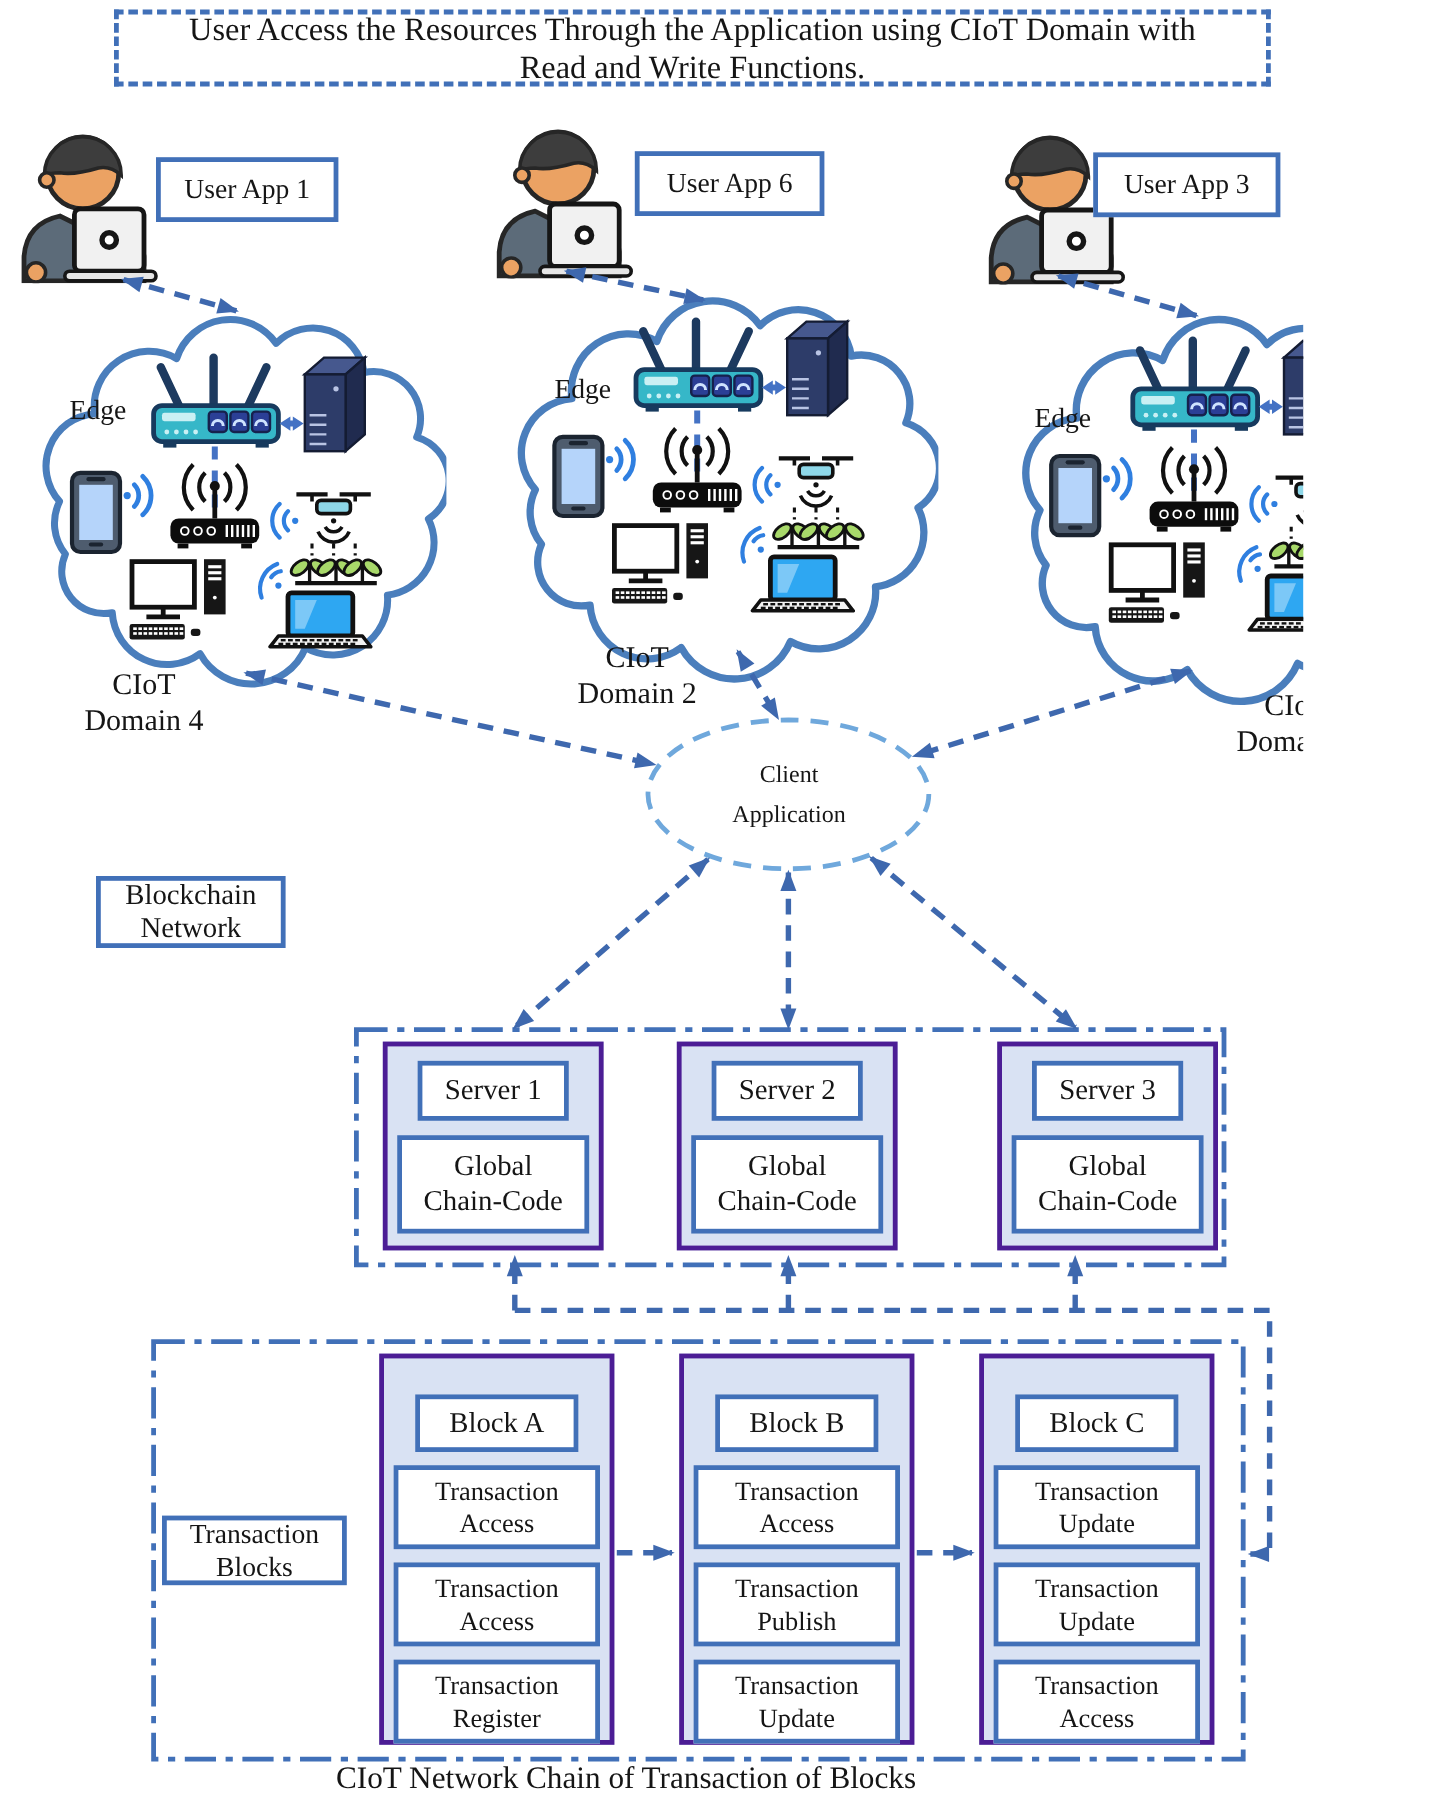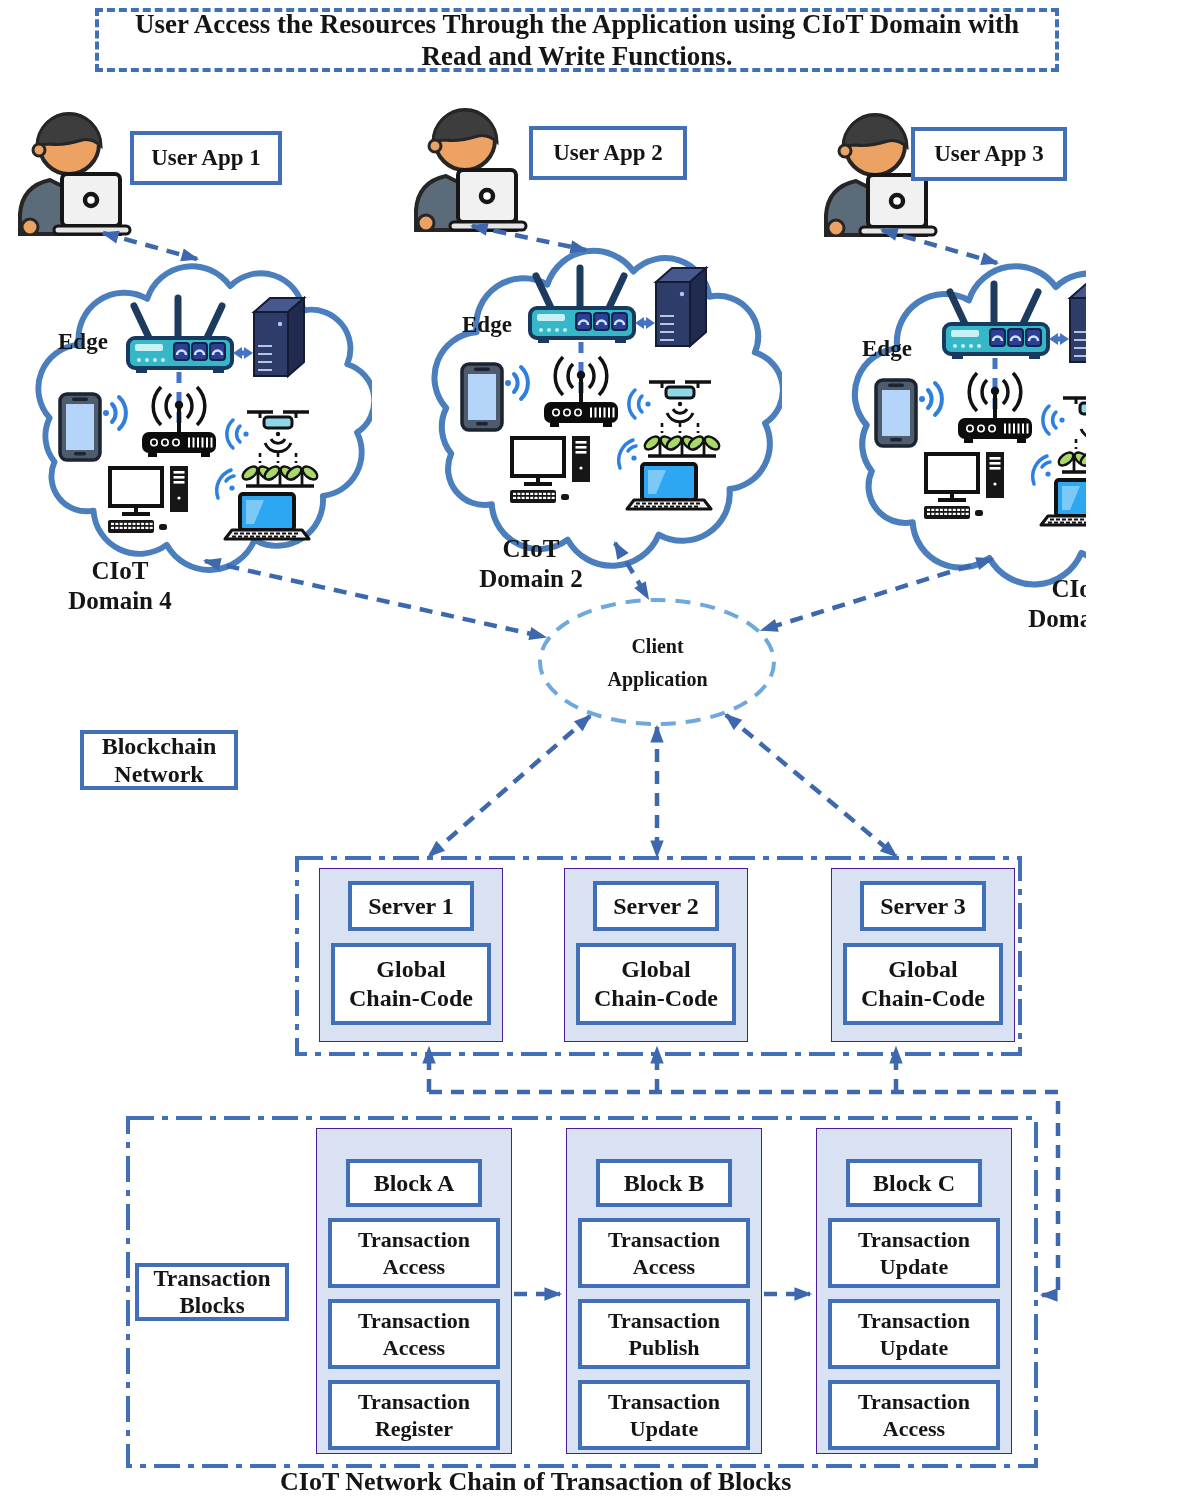--- a/index.html
+++ b/index.html
@@ -1,37 +1,37 @@
 <!DOCTYPE html>
 <html><head>
 <meta charset="utf-8">
 <style>
   html,body{margin:0;padding:0;background:#fff}
   .page{position:relative;width:1086px;height:1510px;background:#fff;overflow:hidden;
-        font-family:"Liberation Serif","DejaVu Serif",serif;font-weight:bold;color:#151515}
+        font-family:"Liberation Serif","DejaVu Serif",serif;font-weight:normal;color:#151515}
   svg.overlay{position:absolute;left:0;top:0}
   .abs{position:absolute;box-sizing:border-box}
   .c{display:flex;flex-direction:column;align-items:center;justify-content:center;text-align:center}
   .b{border:4px solid #4170b8;background:#fff}
   .title{left:95px;top:8px;width:964px;height:64px;border:4px dashed #4170b8;background:#fff;
          font-size:27px;line-height:32px;padding:0 30px}
   .ua{font-size:23px}
   .ua1{left:130px;top:131px;width:152px;height:54px}
   .ua2{left:529px;top:126px;width:158px;height:54px}
   .ua3{left:911px;top:127px;width:156px;height:54px}
   .edge{font-size:23px}
   .e1{left:58px;top:329px}.e2{left:462px;top:312px}.e3{left:862px;top:336px}
   .domain{width:170px;font-size:25px;line-height:30px;text-align:center}
   .domain span{display:block}
   .d1{left:35px;top:556px}.d2{left:446px;top:534px}.d3{left:995px;top:574px}
   .client-text{left:560px;top:630px;width:195px;font-size:20px;line-height:33px;text-align:center}
   .client-text span{display:block}
   .bn{left:80px;top:730px;width:158px;height:60px;font-size:24px;line-height:28px}
   .bn span{display:block}
-  .panel{background:#d9e2f3;border:1px solid #4c1d95}
+  .panel{background:#d9e2f3;border:4px solid #4c1d95}
   .srv{top:868px;width:184px;height:174px}
   .s1{left:319px}.s2{left:564px}.s3{left:831px}
   .inner{border:4px solid #4170b8;background:#fff;margin:12px auto 0;display:flex;flex-direction:column;
          align-items:center;justify-content:center;text-align:center}
   .srv-name{width:118px;height:42px;font-size:24px}
   .srv-chain{width:152px;height:74px;font-size:24px;line-height:29px}
   .srv-chain span,.blk .inner span{display:block}
   .blk{top:1128px;width:196px;height:326px}
   .bA{left:316px}.bB{left:566px}.bC{left:816px}
   .blk-name{width:128px;height:40px;font-size:24px;margin-top:30px}
@@ -262,21 +262,21 @@
     <line x1="896" y1="1092" x2="896" y2="1048" marker-end="url(#arr)"></line>
     <path d="M429 1092 H1058 V1295 H1042" marker-end="url(#arr)"></path>
     <line x1="514" y1="1294" x2="560" y2="1294" marker-end="url(#arr)"></line>
     <line x1="764" y1="1294" x2="810" y2="1294" marker-end="url(#arr)"></line>
   </g>
 </svg>
 
 <div class="abs c title">User Access the Resources Through the Application using CIoT Domain with Read and Write Functions.</div>
 
 <div class="abs c b ua ua1">User App 1</div>
-<div class="abs c b ua ua2">User App 2</div>
+<div class="abs c b ua ua2">User App 6</div>
 <div class="abs c b ua ua3">User App 3</div>
 
 <div class="abs edge e1">Edge</div>
 <div class="abs edge e2">Edge</div>
 <div class="abs edge e3">Edge</div>
 
 <div class="abs domain d1">
   <span>CIoT</span>
   <span>Domain 4</span>
 </div>

